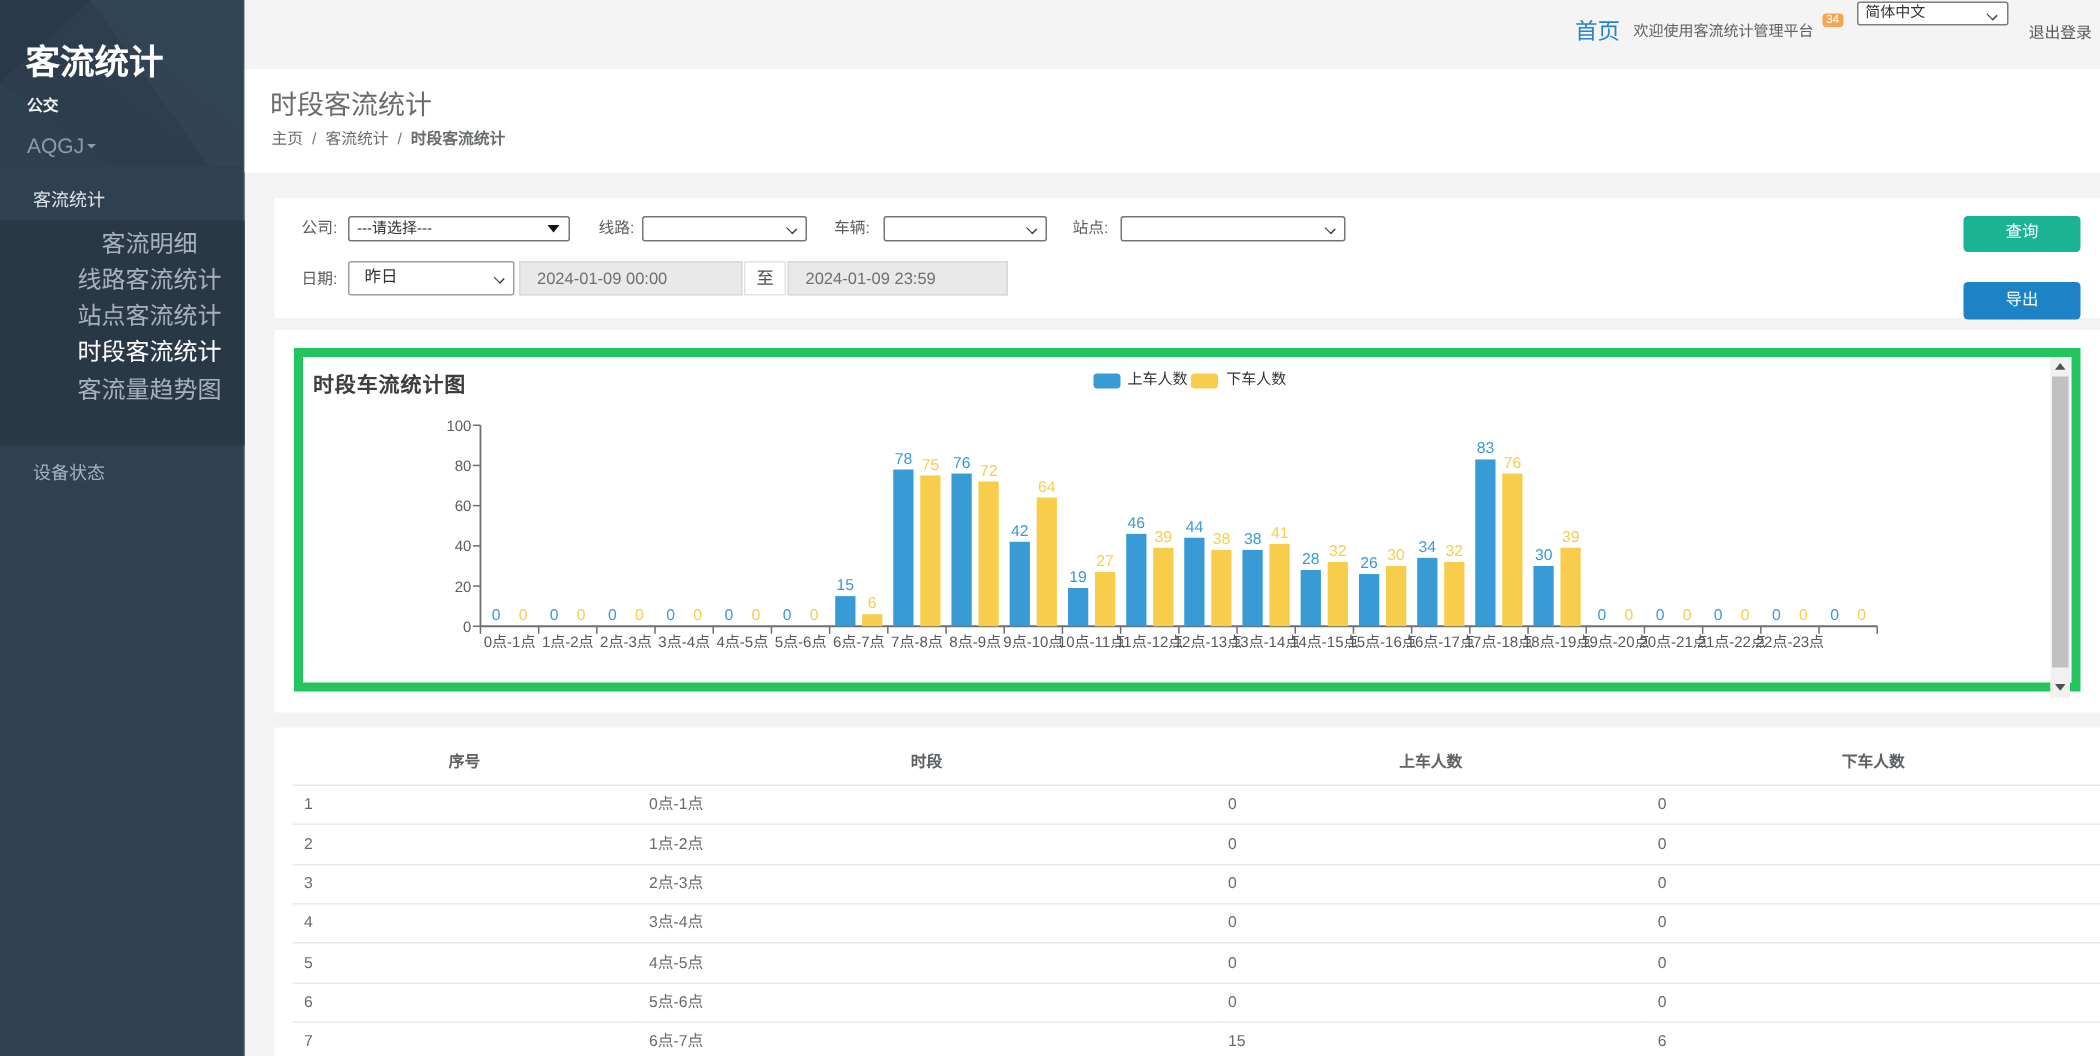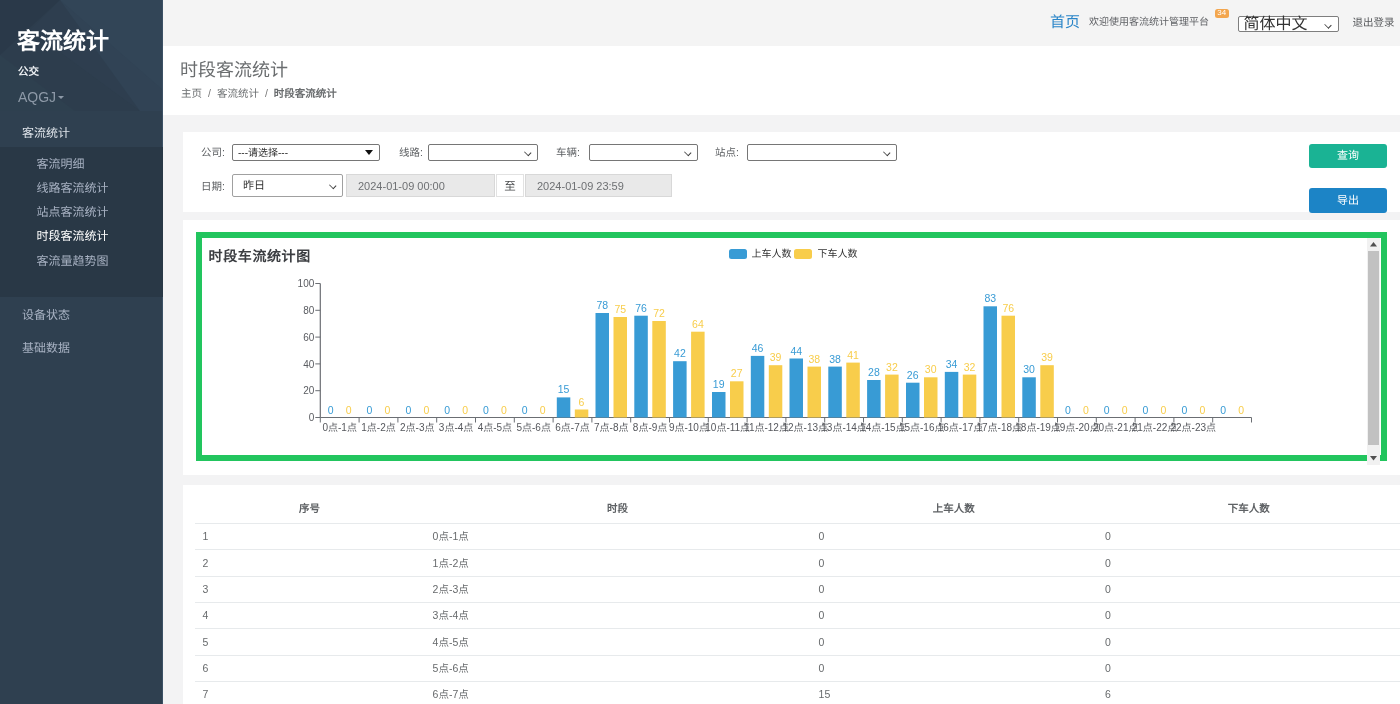--- a/index.html
+++ b/index.html
@@ -8,29 +8,29 @@
   font-family:"Liberation Sans",sans-serif; font-size:12px; color:#676a6c; }
 #sidebar { position:absolute; left:0; top:0; width:163px; height:704px; background:#2f4050; border-right:1.5px solid #3c5165; }
 #brand { position:relative; height:111px; overflow:hidden; }
 #brand .t1 { position:absolute; left:17px; top:28px; font-size:23px; line-height:26px; font-weight:bold; color:#ffffff; }
 #brand .t2 { position:absolute; left:18px; top:64.5px; font-size:10.5px; line-height:12px; font-weight:bold; color:#f0f3f6; }
 #brand .t3 { position:absolute; left:18px; top:78.5px; font-size:14px; line-height:12px; color:#8d99a7;margin-top:12px; }
 #brand .t3 .car { display:inline-block; margin-left:2px; margin-bottom:1px; width:0; height:0; border-left:3.5px solid transparent; border-right:3.5px solid transparent; border-top:3.5px solid #8d99a7; vertical-align:middle; }
 .nav-item { position:absolute; left:0; width:163px; color:#a7b1c2; font-size:12px; }
 #ni-main { top:111px; height:36px; line-height:44px; padding-left:22px; color:#dfe4ea; }
 #submenu { position:absolute; top:147px; left:0; width:163px; height:150px; background:#293846; padding-top:4.5px; }
-#submenu div { height:24.33px; line-height:24.33px; padding-left:36.5px; color:#a7b1c2; font-size:12px; }
+#submenu div { height:24.33px; line-height:24.33px; padding-left:36.5px; color:#a7b1c2; font-size:16px;text-align:center; }
 #submenu div.act { color:#ffffff; }
 #ni-dev { top:297px; height:33px; line-height:37px; padding-left:22px; }
 #ni-base { top:330px; height:34px; line-height:37px; padding-left:22px; }
 #topbar { position:absolute; left:163px; top:0; width:1237px; height:46px; background:#f4f4f4; }
 #topbar .home { position:absolute; left:887px; top:13px; font-size:15px; line-height:18px; color:#2a85c8; }
 #topbar .welcome { position:absolute; left:926px; top:17px; font-size:10px; line-height:10px; color:#606266; }
 #topbar .badge { position:absolute; left:1051.5px; top:9px; background:#f3a64e; color:#fff; font-size:8px; line-height:8.5px; padding:0; width:14.5px; height:8.5px; text-align:center; border-radius:2.5px; }
-#topbar .lang { position:absolute; left:1074.5px; top:16px; width:101.5px; height:16px; background:#fff; border:1px solid #7e7e7e; border-radius:2px; font-size:16px; color:#333; line-height:14px; padding-left:5px; }
+#topbar .lang { position:absolute; left:1074.5px; top:1px; width:101.5px; height:16px; background:#fff; border:1px solid #7e7e7e; border-radius:2px; font-size:10px; color:#333; line-height:14px; padding-left:5px; }
 #topbar .lang .chev { position:absolute; right:7px; top:4.5px; width:6px; height:6px; border-right:1.7px solid #3c3c3c; border-bottom:1.7px solid #3c3c3c; transform:rotate(45deg) scale(1,0.75); }
 #topbar .logout { position:absolute; left:1189.5px; top:17px; font-size:10.5px; line-height:10px; color:#55575a; }
 #pagehead { position:absolute; left:163px; top:46px; width:1237px; height:69px; background:#ffffff; }
 #pagehead h1 { position:absolute; left:17px; top:14.5px; font-size:18px; line-height:18px; font-weight:normal; color:#6a6d6f; }
 #pagehead .bc { position:absolute; left:18px; top:42px; font-size:10.5px; line-height:11px; color:#6a6d6f; }
 #pagehead .bc .sep { margin:0 6px; color:#777; }
 .card { position:absolute; background:#ffffff; }
 #filter { left:183px; top:132px; width:1217px; height:80px; }
 .flabel { position:absolute; font-size:10.5px; line-height:12px; color:#5b5e61; }
 .sel { position:absolute; background:#fff; border:1px solid #767676; border-radius:2px; font-size:10px; color:#333; }
@@ -70,21 +70,20 @@
   </div>
   <div class="nav-item" id="ni-main">客流统计</div>
   <div id="submenu">
     <div>客流明细</div>
     <div>线路客流统计</div>
     <div>站点客流统计</div>
     <div class="act">时段客流统计</div>
     <div>客流量趋势图</div>
   </div>
   <div class="nav-item" id="ni-dev">设备状态</div>
-  <div class="nav-item" id="ni-base">基础数据</div>
 </div>
 <div id="topbar">
   <div class="home">首页</div>
   <div class="welcome">欢迎使用客流统计管理平台</div>
   <div class="badge">34</div>
   <div class="lang">简体中文<span class="chev"></span></div>
   <div class="logout">退出登录</div>
 </div>
 <div id="pagehead">
   <h1>时段客流统计</h1>

